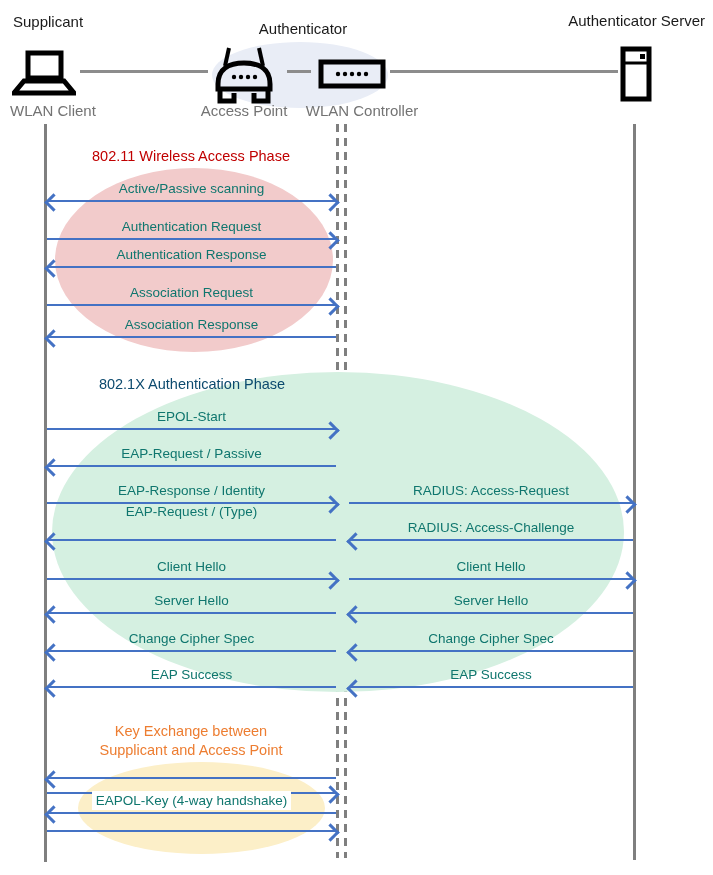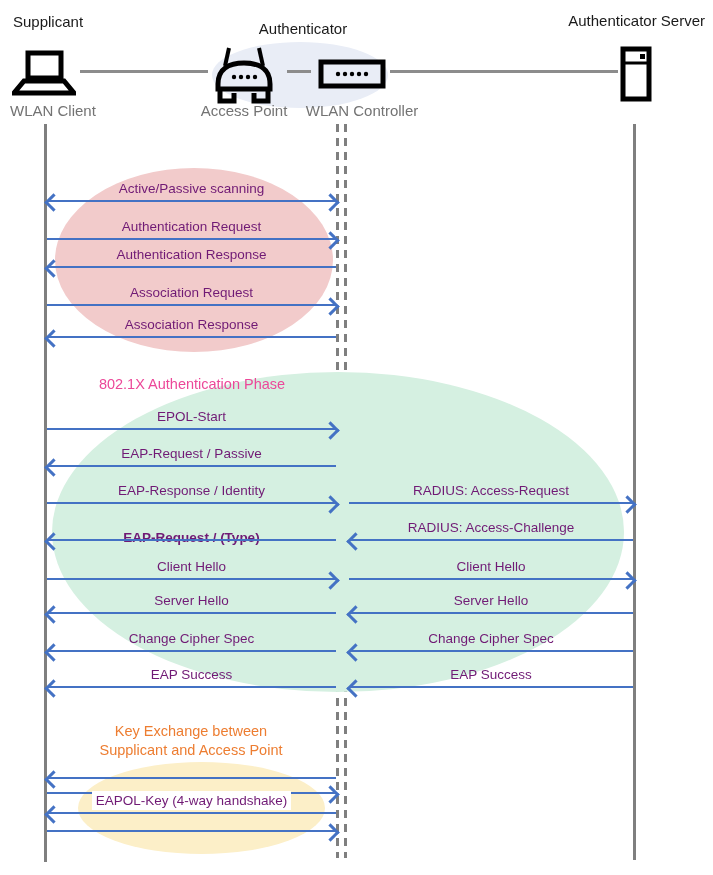--- a/index.html
+++ b/index.html
@@ -18,21 +18,21 @@
   .lifeline.solid{}
   .lifeline.dashed{}
   .ellipse{position:absolute;border-radius:50%;}
   .el0{left:55px;top:168px;width:278px;height:184px;}
   .el1{left:52px;top:372px;width:572px;height:320px;}
   .el2{left:78px;top:762px;width:247px;height:92px;}
   .phase-title{position:absolute;font-size:14.5px;text-align:center;white-space:pre-line;line-height:19px;}
   .pt0{left:45px;top:147px;width:292px;}
   .pt1{left:42px;top:375px;width:300px;}
   .pt2{left:45px;top:722px;width:292px;}
-  .msg-label{position:absolute;font-size:13.5px;color:#701a75;text-align:center;height:19px;line-height:19px;white-space:nowrap;}
+  .msg-label{position:absolute;font-size:13.5px;color:#0f766e;text-align:center;height:19px;line-height:19px;white-space:nowrap;}
   .msg-label.boxed{background:#ffffff;}
   .msg-line{position:absolute;height:2px;}
   .head{position:absolute;width:10px;height:10px;border:0 solid;}
   .head.right{border-top-width:3px;border-right-width:3px;transform:rotate(45deg);}
   .head.left{border-bottom-width:3px;border-left-width:3px;transform:rotate(45deg);}
   svg{display:block;}
 </style>
 </head>
 <body>
 
@@ -91,21 +91,22 @@
 
   <div class="lifeline solid" style="left: 44px; top: 124px; height: 738px; background: rgb(127, 127, 127);"></div>
   <div class="lifeline dashed" style="left: 336px; top: 124px; height: 734px; background: repeating-linear-gradient(rgb(127, 127, 127) 0px, rgb(127, 127, 127) 8px, transparent 8px, transparent 14px);"></div>
   <div class="lifeline dashed" style="left: 344px; top: 124px; height: 734px; background: repeating-linear-gradient(rgb(127, 127, 127) 0px, rgb(127, 127, 127) 8px, transparent 8px, transparent 14px);"></div>
   <div class="lifeline solid" style="left: 633px; top: 124px; height: 736px; background: rgb(127, 127, 127);"></div>
 
   <div class="ellipse el0" style="background: rgb(242, 203, 203);"></div>
   <div class="ellipse el1" style="background: rgb(213, 240, 225);"></div>
   <div class="ellipse el2" style="background: rgb(252, 239, 200);"></div>
 
-  <div class="phase-title pt1" style="color: #ec4899;">802.1X Authentication Phase</div>
+  <div class="phase-title pt0" style="color: rgb(192, 0, 0);">802.11 Wireless Access Phase</div>
+  <div class="phase-title pt1" style="color: #0c4a6e;">802.1X Authentication Phase</div>
   <div class="phase-title pt2" style="color: rgb(237, 125, 49);">Key Exchange between
 Supplicant and Access Point</div>
 
   <div id="messages">
       <div class="msg-label" style="left: 47px; width: 289px; top: 179px;">Active/Passive scanning</div>
       <div class="msg-line" style="left: 47px; width: 289px; top: 200px; background: rgb(68, 114, 196);"></div>
       <div class="head right" style="left: 324px; top: 196px; border-color: rgb(68, 114, 196);"></div>
       <div class="head left" style="left: 47px; top: 196px; border-color: rgb(68, 114, 196);"></div>
       <div class="msg-label" style="left: 47px; width: 289px; top: 217px;">Authentication Request</div>
       <div class="msg-line" style="left: 47px; width: 289px; top: 238px; background: rgb(68, 114, 196);"></div>
@@ -124,21 +125,21 @@
       <div class="head right" style="left: 324px; top: 424px; border-color: rgb(68, 114, 196);"></div>
       <div class="msg-label" style="left: 47px; width: 289px; top: 444px;">EAP-Request / Passive</div>
       <div class="msg-line" style="left: 47px; width: 289px; top: 465px; background: rgb(68, 114, 196);"></div>
       <div class="head left" style="left: 47px; top: 461px; border-color: rgb(68, 114, 196);"></div>
       <div class="msg-label" style="left: 47px; width: 289px; top: 481px;">EAP-Response / Identity</div>
       <div class="msg-line" style="left: 47px; width: 289px; top: 502px; background: rgb(68, 114, 196);"></div>
       <div class="head right" style="left: 324px; top: 498px; border-color: rgb(68, 114, 196);"></div>
       <div class="msg-label" style="left: 349px; width: 284px; top: 481px;">RADIUS: Access-Request</div>
       <div class="msg-line" style="left: 349px; width: 284px; top: 502px; background: rgb(68, 114, 196);"></div>
       <div class="head right" style="left: 621px; top: 498px; border-color: rgb(68, 114, 196);"></div>
-      <div class="msg-label" style="left: 47px; width: 289px; top: 528px; font-weight: bold;">EAP-Request / (Type)</div>
+      <div class="msg-label" style="left: 47px; width: 289px; top: 502px;">EAP-Request / (Type)</div>
       <div class="msg-line" style="left: 47px; width: 289px; top: 539px; background: rgb(68, 114, 196);"></div>
       <div class="head left" style="left: 47px; top: 535px; border-color: rgb(68, 114, 196);"></div>
       <div class="msg-label" style="left: 349px; width: 284px; top: 518px;">RADIUS: Access-Challenge</div>
       <div class="msg-line" style="left: 349px; width: 284px; top: 539px; background: rgb(68, 114, 196);"></div>
       <div class="head left" style="left: 349px; top: 535px; border-color: rgb(68, 114, 196);"></div>
       <div class="msg-label" style="left: 47px; width: 289px; top: 557px;">Client Hello</div>
       <div class="msg-line" style="left: 47px; width: 289px; top: 578px; background: rgb(68, 114, 196);"></div>
       <div class="head right" style="left: 324px; top: 574px; border-color: rgb(68, 114, 196);"></div>
       <div class="msg-label" style="left: 349px; width: 284px; top: 557px;">Client Hello</div>
       <div class="msg-line" style="left: 349px; width: 284px; top: 578px; background: rgb(68, 114, 196);"></div>

